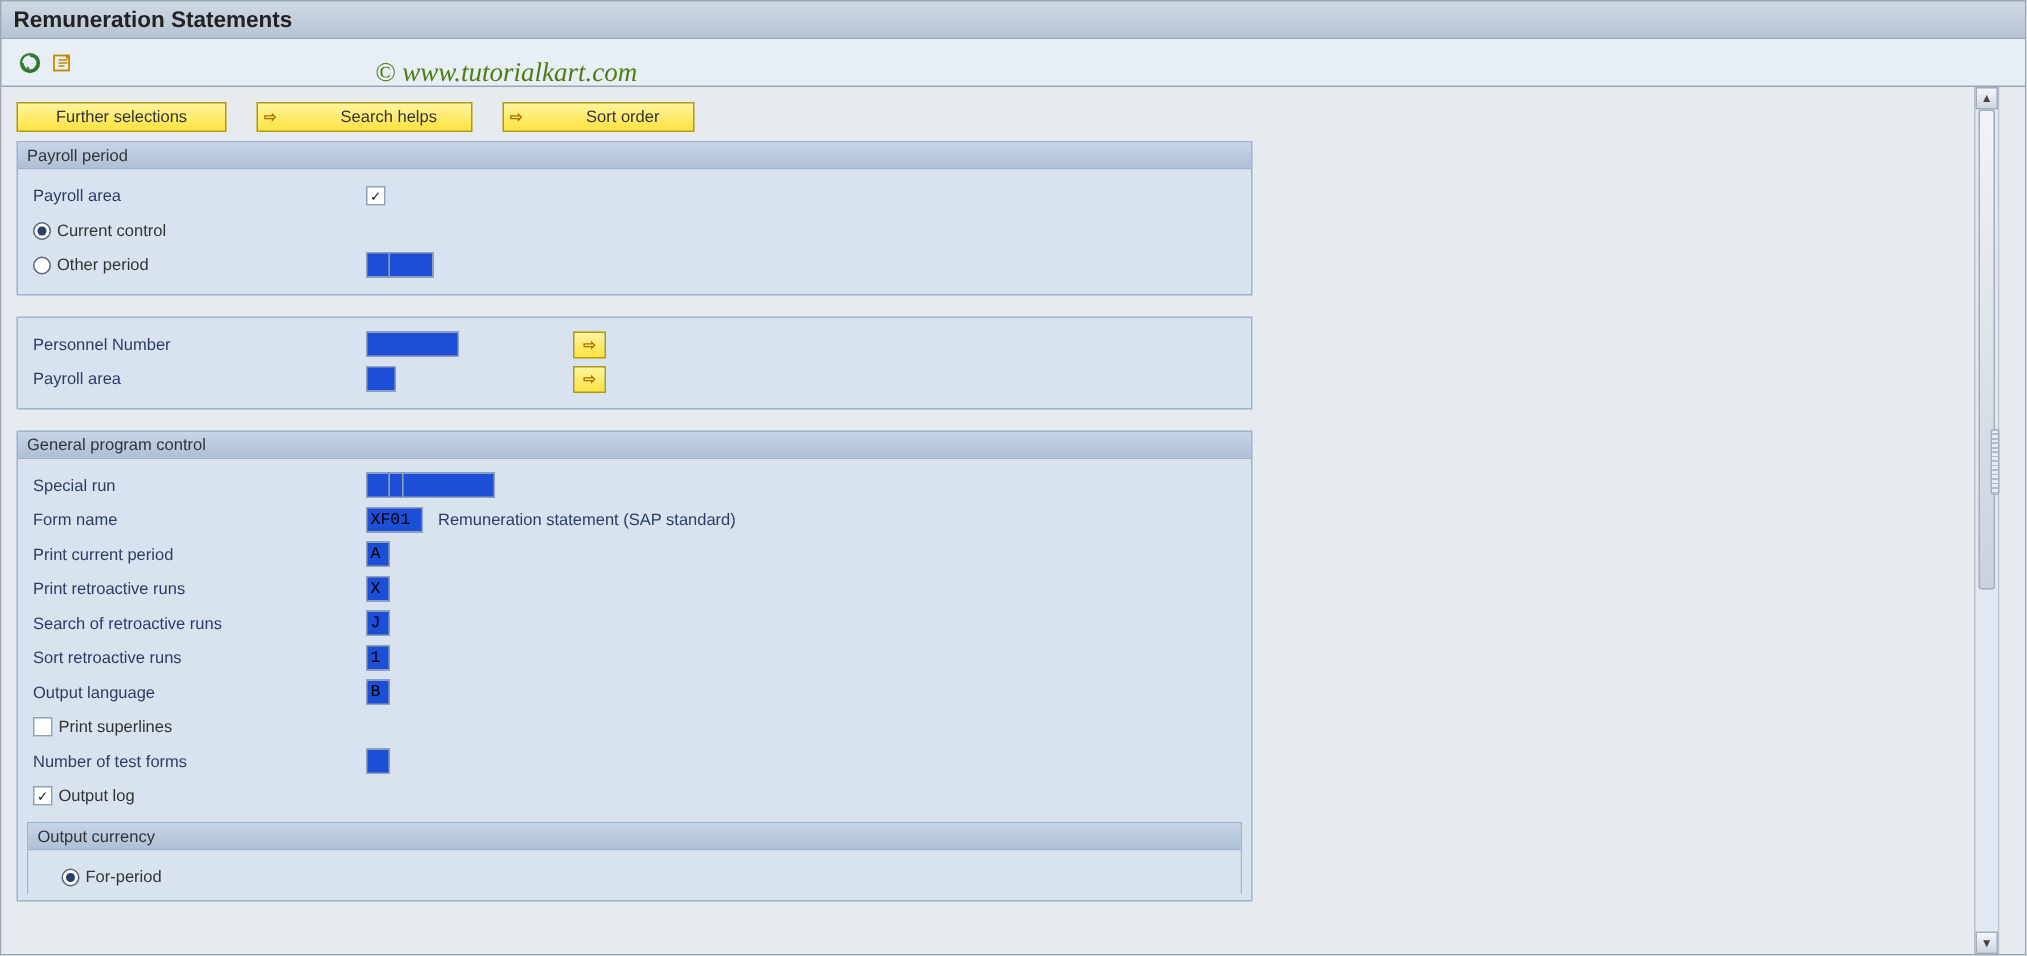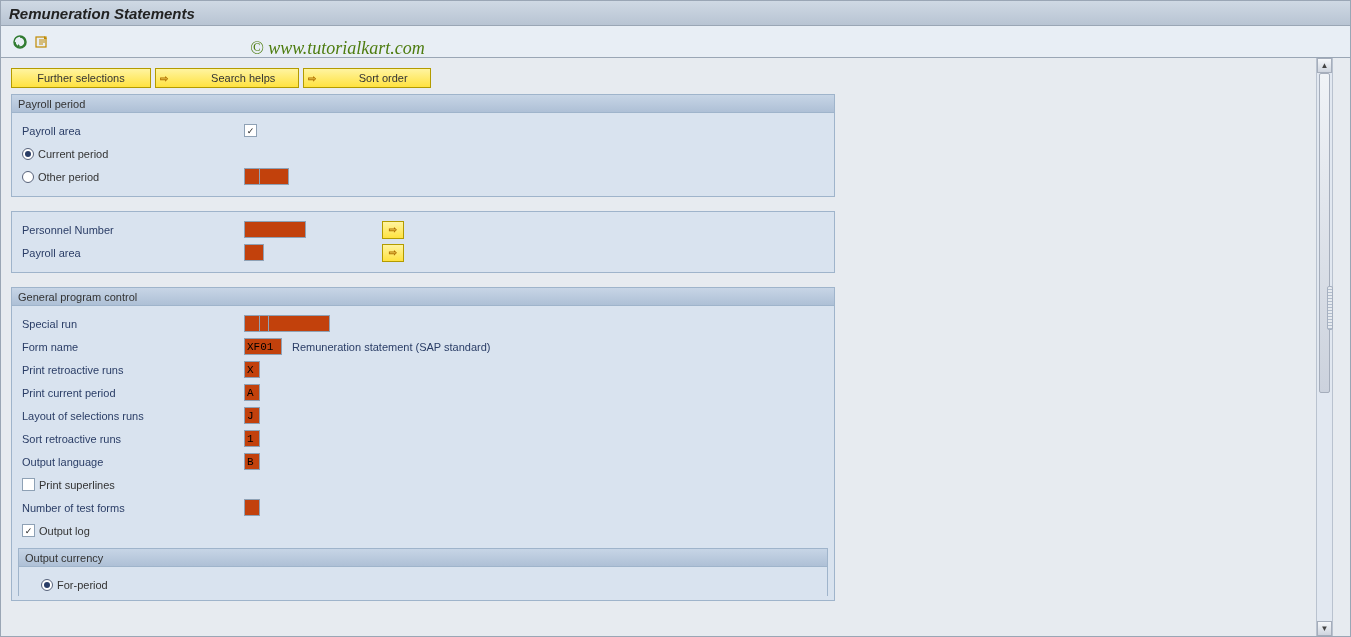--- a/index.html
+++ b/index.html
@@ -1,58 +1,58 @@
 <!DOCTYPE html>
 <html><head>
 <meta charset="utf-8">
 <style>
   * { box-sizing: border-box; margin: 0; padding: 0; }
   body { font-family: Arial, Helvetica, sans-serif; font-size: 11px; background: #e7ebf0; color: #333; overflow: hidden; width: 1351px; height: 637px; position: relative; }
 
   
   .titlebar { height: 26px; background: linear-gradient(#cfd9e4,#b8c4d3); border: 1px solid #9aa6b5; display: flex; align-items: center; padding: 0 8px; }
-  .titlebar-text { font-weight: bold; font-style: italic; font-size: 15px; color: #222; }
+  .titlebar-text { font-weight: bold; font-size: 15px; color: #222; }
 
   
   .toolbar { height: 32px; background: #e8eef5; border-left: 1px solid #9aa6b5; border-right: 1px solid #9aa6b5; border-bottom: 1px solid #9aa6b5; display: flex; align-items: center; padding: 0 10px; gap: 4px; }
   .tb-icon { width: 18px; height: 18px; display: flex; align-items: center; justify-content: center; cursor: pointer; }
 
   
   .outer { display: flex; border-left: 1px solid #9aa6b5; border-right: 1px solid #9aa6b5; border-bottom: 1px solid #9aa6b5; height: calc(637px - 26px - 32px); }
   .content { flex: 1; padding: 10px 10px 0 10px; background: #e7ebf0; overflow: hidden; position: relative; }
   .scrollbar { width: 17px; background: #e2e8f1; border-left: 1px solid #b9c2cf; display: flex; flex-direction: column; align-items: center; }
   .sb-arrow { width: 15px; height: 15px; background: linear-gradient(#f5f7fa,#cfd5df); border: 1px solid #a5adbb; font-size: 8px; display:flex; align-items:center; justify-content:center; color:#444; cursor:pointer; }
   .sb-track { flex: 1; width: 100%; position: relative; }
   .sb-thumb { position:absolute; top:0; left:2px; right:2px; height:180px; background: linear-gradient(#f0f3f7,#ccd2dd); border:1px solid #a5adbb; border-radius:2px; }
 
   
   .gap-scroll { width: 17px; background:#e7ebf0; }
 
   
-  .action-row { display:flex; gap:4px; margin-bottom:6px;align-items:center; }
+  .action-row { display:flex; gap:20px; margin-bottom:6px;align-items:center; }
   .yellow-btn { background: linear-gradient(#fff4a0,#ffe240); border:1px solid #b39b00; height:20px; display:flex; align-items:center; justify-content:center; cursor:pointer; font-size:11px; }
   .yellow-btn.fs { width:140px; }
   .yellow-btn.sh { width:144px; }
   .yellow-btn.so { width:128px; }
   .yellow-btn .arrow { margin-right:20px; margin-left:4px; color:#b07000; font-weight:bold; font-size:10px;}
   .yellow-btn.fs span { width:100%; text-align:center; }
   .yellow-btn.sh, .yellow-btn.so { justify-content:flex-start; }
   .yellow-btn.sh span:last-child, .yellow-btn.so span:last-child { flex:1; text-align:center; }
   .yellow-mini { width:22px; height:18px; background:linear-gradient(#fff4a0,#ffe240); border:1px solid #b39b00; display:flex; align-items:center; justify-content:center; cursor:pointer; color:#b07000; font-size:10px; font-weight:bold;}
 
   
   .group { border:1px solid #9fb4cb; margin-bottom:14px; background:#dfe8f3; width:824px; }
   .group-header { background: linear-gradient(#c7d5e6,#aec0d6); height:18px; padding:0 6px; font-size:11px; color:#333; border-bottom:1px solid #9fb4cb; display:flex; align-items:center;}
   .group-body { padding:6px 10px 8px 10px; background:#d9e3ef; }
   .group.inner { width:auto; margin:6px -4px -4px -4px; }
 
   
   .row { display:flex; align-items:center; height:23px; }
   .label { width:222px; color:#2a3d66; }
-  input[type=text] { border:1px solid #8ea1b5; background:#c2410c; height:17px; padding:0 2px; font-family:inherit; font-size:11px; }
+  input[type=text] { border:1px solid #8ea1b5; background:#1d4ed8; height:17px; padding:0 2px; font-family:inherit; font-size:11px; }
   input.tiny { width:16px; }
   input.small { width:30px; }
   input.med { width:62px; }
   input.code { width:38px; font-family:"Courier New",monospace; font-size:11px; }
   input.code1 { width:16px; font-family:"Courier New",monospace; font-size:11px; }
   .chk { width:13px; height:13px; border:1px solid #8ea1b5; background:#fff; display:inline-flex; align-items:center; justify-content:center; font-size:9px; color:#222; }
   .radio { width:12px; height:12px; border:1px solid #57627a; border-radius:50%; background:#fff; display:inline-flex; align-items:center; justify-content:center; margin-right:4px; flex-shrink:0;}
   .radio.checked::after { content:""; width:6px; height:6px; background:#2a3d66; border-radius:50%; }
   .desc { margin-left:10px; color:#2a3d66; }
 
@@ -107,21 +107,21 @@
 
     <div class="group">
       <div class="group-header">Payroll period</div>
       <div class="group-body">
         <div class="row">
           <span class="label">Payroll area</span>
           <span class="chk">✓</span>
         </div>
         <div class="row">
           <span class="radio checked"></span>
-          <span>Current period</span>
+          <span>Current control</span>
         </div>
         <div class="row">
           <span class="radio"></span>
           <span style="width:206px;">Other period</span>
           <input type="text" class="tiny" style="">
           <input type="text" class="small" style="margin-left: -1px;">
         </div>
       </div>
     </div>
 
@@ -150,29 +150,29 @@
           <input type="text" class="tiny" style="">
           <input type="text" style="width: 10px; margin-left: -1px;">
           <input type="text" class="med" style="margin-left: -1px;">
         </div>
         <div class="row">
           <span class="label">Form name</span>
           <input type="text" class="code" value="XF01" style="">
           <span class="desc">Remuneration statement (SAP standard)</span>
         </div>
         <div class="row">
+          <span class="label">Print current period</span>
+          <input type="text" class="code1" value="A" style="">
+        </div>
+        <div class="row">
           <span class="label">Print retroactive runs</span>
           <input type="text" class="code1" value="X" style="">
         </div>
         <div class="row">
-          <span class="label">Print current period</span>
-          <input type="text" class="code1" value="A" style="">
-        </div>
-        <div class="row">
-          <span class="label">Layout of selections runs</span>
+          <span class="label">Search of retroactive runs</span>
           <input type="text" class="code1" value="J" style="">
         </div>
         <div class="row">
           <span class="label">Sort retroactive runs</span>
           <input type="text" class="code1" value="1" style="">
         </div>
         <div class="row">
           <span class="label">Output language</span>
           <input type="text" class="code1" value="B" style="">
         </div>

